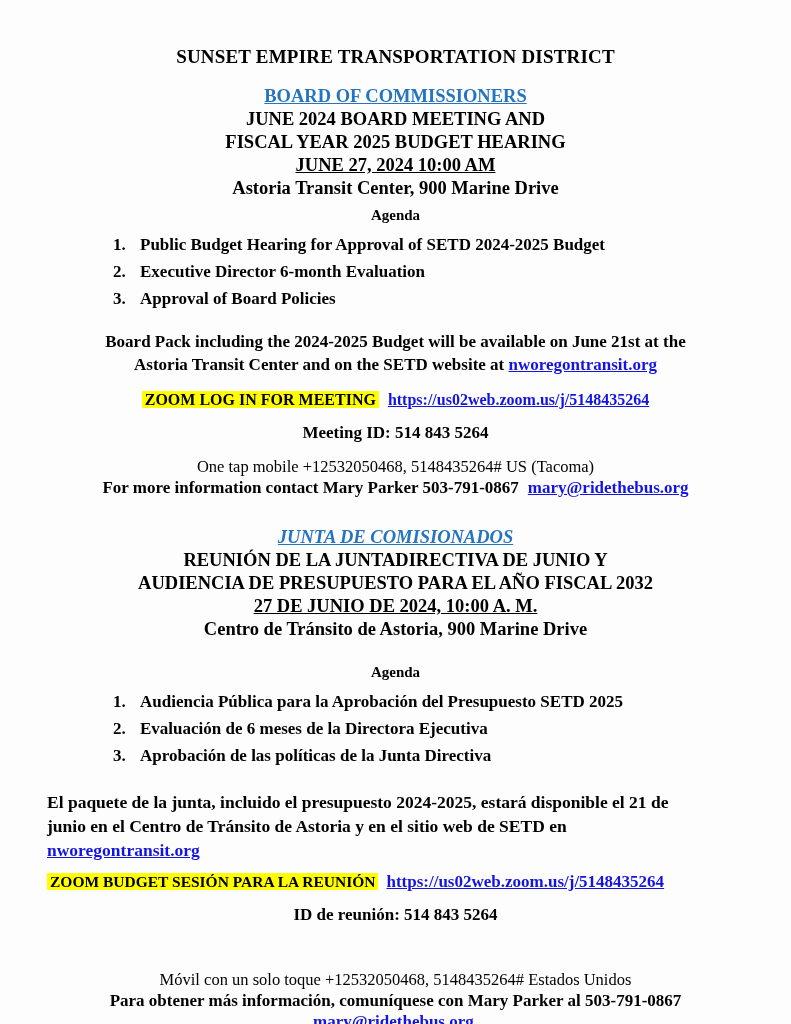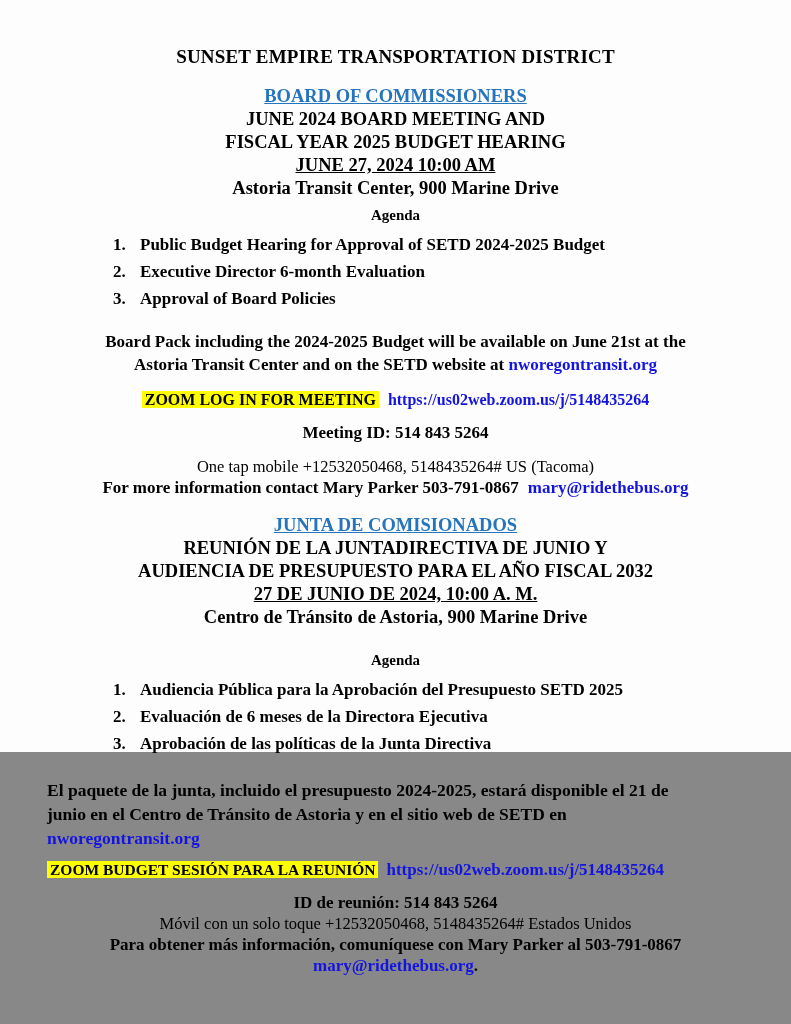--- a/index.html
+++ b/index.html
@@ -1,40 +1,40 @@
 <!DOCTYPE html>
 <html style="--heading-blue: #2574BE; --link-blue: #1414E0; --highlight-yellow: #FFFF00;"><head>
 <meta charset="utf-8">
 <style>
   html,body{margin:0;padding:0;background:#888;}
   body{width:791px;height:1024px;overflow:hidden;font-family:"Liberation Serif","DejaVu Serif",serif;color:#000;}
-  .page{box-sizing:border-box;width:791px;height:752px;background:#fdfdfd;padding:46px 47px 0 47px;text-align:center;}
+  .page{box-sizing:border-box;width:791px;height:1024px;background:#fdfdfd;padding:46px 47px 0 47px;text-align:center;}
   .u{text-decoration:underline;}
   .blue{color:var(--heading-blue,#2574BE);}
-  a.link{color:var(--link-blue,#1414E0);font-weight:bold;cursor:pointer;}
+  a.link{color:var(--link-blue,#1414E0);text-decoration:underline;font-weight:bold;cursor:pointer;}
   .hl{background:var(--highlight-yellow,#FFFF00);padding:0 3px;}
   .title{font-size:19px;font-weight:bold;letter-spacing:.2px;margin-bottom:17px;}
   .hline{font-size:18.5px;font-weight:bold;line-height:23px;}
   .agenda-head{font-size:15px;font-weight:bold;line-height:25px;margin-top:3px;}
   .list{text-align:left;margin:3px 0 0 66px;}
   .list-item{font-size:17px;font-weight:bold;line-height:27px;}
   .list-item .num{display:inline-block;min-width:16px;margin-right:11px;}
   .board-pack{margin-top:18px;font-size:17px;font-weight:bold;line-height:23px;}
   .zoom-line{margin-top:15px;font-size:16px;font-weight:bold;}
   .zoom-line .link{margin-left:9px;}
   .meeting-id{margin-top:14px;font-size:17px;font-weight:bold;}
   .one-tap{margin-top:13px;font-size:16.5px;line-height:21px;}
   .contact{font-size:17px;font-weight:bold;line-height:21px;}
   .contact .link{margin-left:9px;}
-  .es-head{margin-top:16px;}
+  .es-head{margin-top:28px;font-style:italic;}
   .packet{margin-top:21px;font-size:17.5px;font-weight:bold;line-height:24px;text-align:left;}
   .zoom-line-es{margin-top:10px;text-align:left;font-size:15.5px;font-weight:bold;}
   .zoom-line-es .link{margin-left:8px;font-size:17px;}
   .id-es{margin-top:13px;font-size:17px;font-weight:bold;}
-  .movil{font-size:16.5px;line-height:21px;}
+  .movil{font-size:16.5px;line-height:21px;margin-top:44px;}
   .para{font-size:17px;font-weight:bold;line-height:21px;}
   .mail-line{font-size:17px;font-weight:bold;line-height:22px;}
 </style>
 </head>
 <body>
 
 <div class="page">
 
   <div class="title">SUNSET EMPIRE TRANSPORTATION DISTRICT</div>
 

